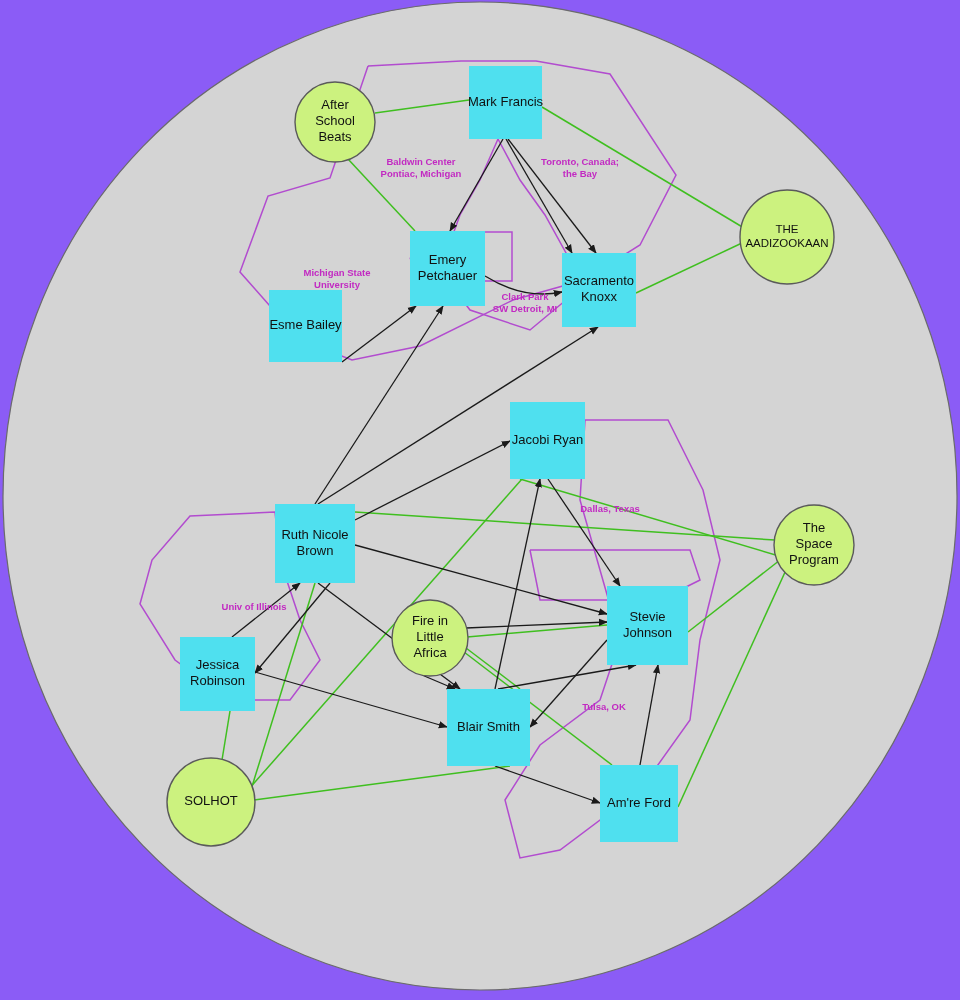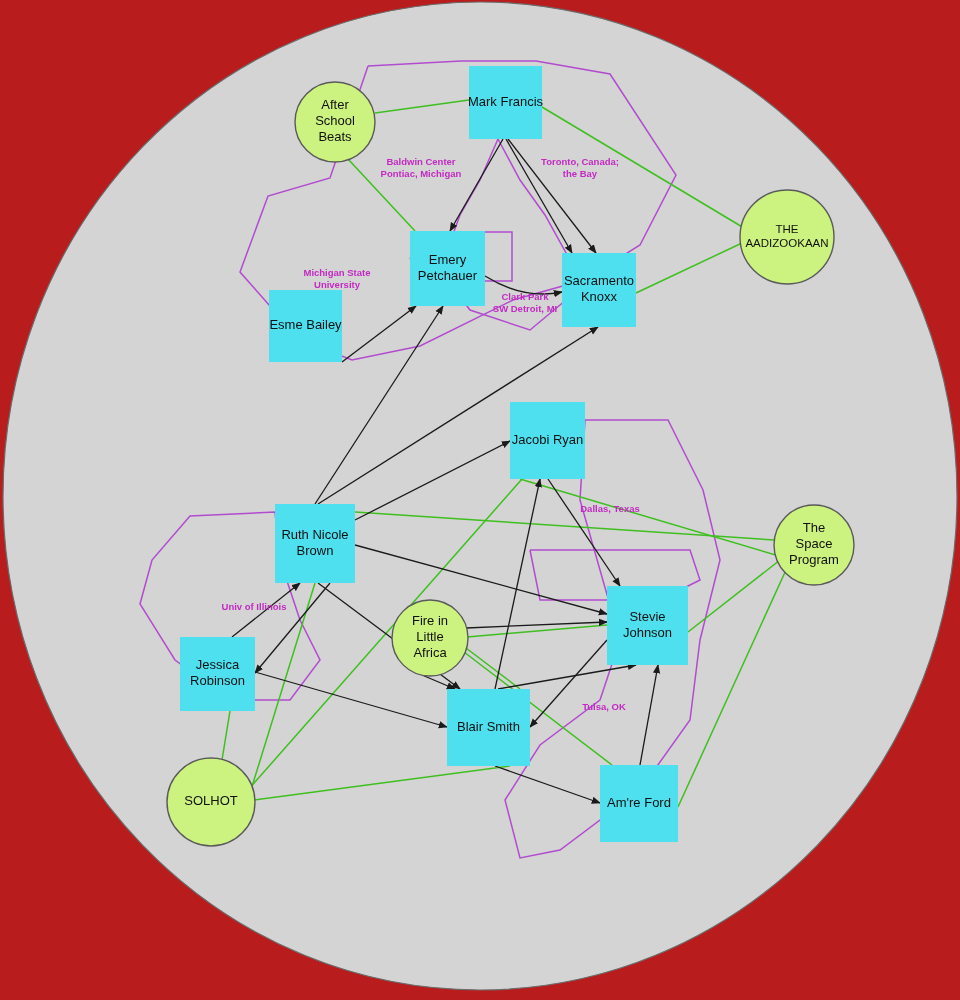--- a/index.html
+++ b/index.html
@@ -11,21 +11,21 @@
   body {
     width: 960px;
     height: 1000px;
     overflow: hidden;
     font-family: "Liberation Sans", sans-serif;
   }
   #stage {
     position: relative;
     width: 960px;
     height: 1000px;
-    background: #b91c1c;
+    background: #8b5cf6;
   }
   svg#graph {
     display: block;
     width: 960px;
     height: 1000px;
   }
   .node-label {
     font-family: "Liberation Sans", sans-serif;
     font-size: 13px;
     fill: #111111;

